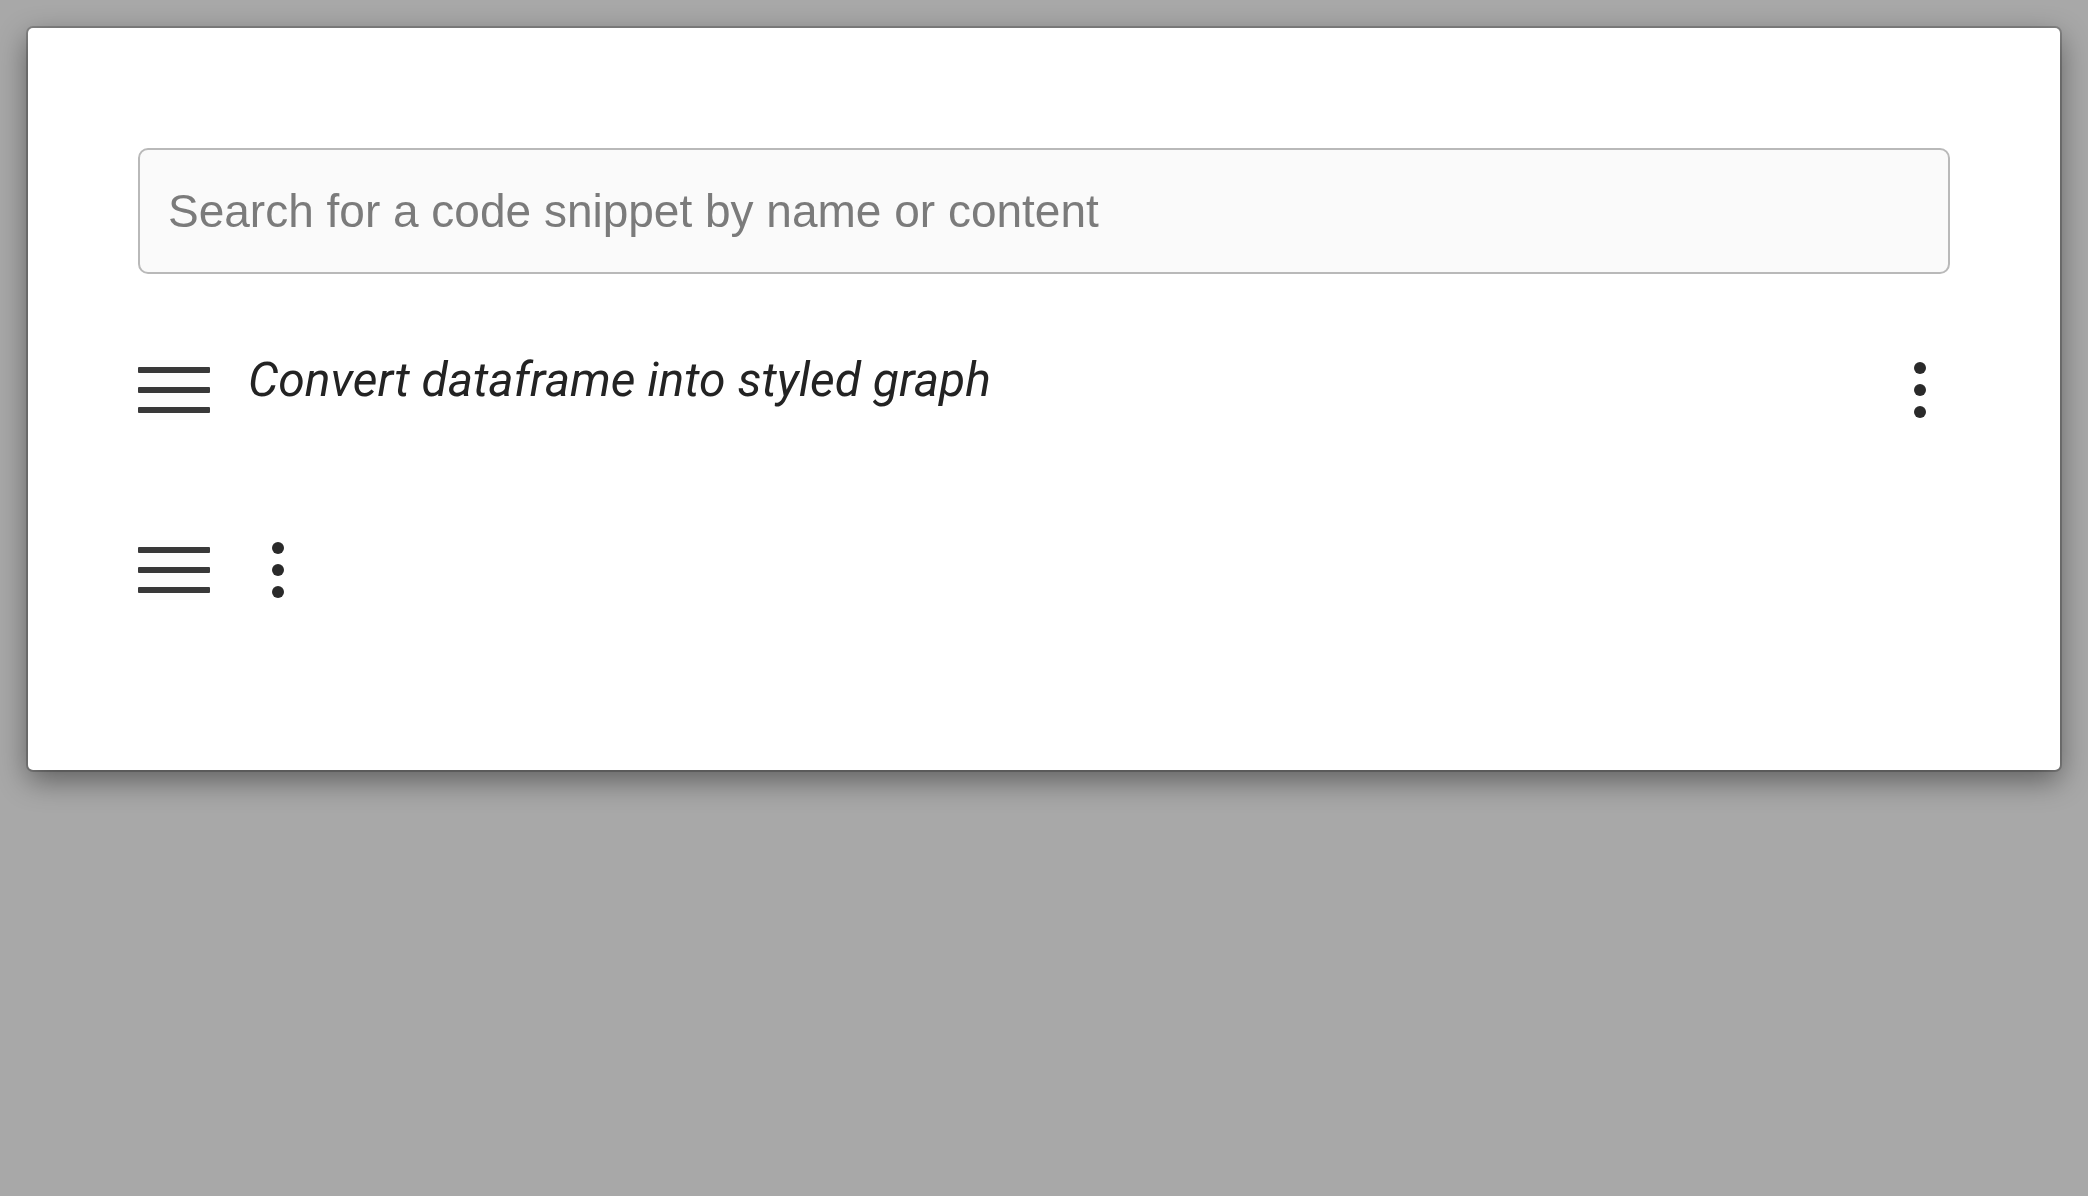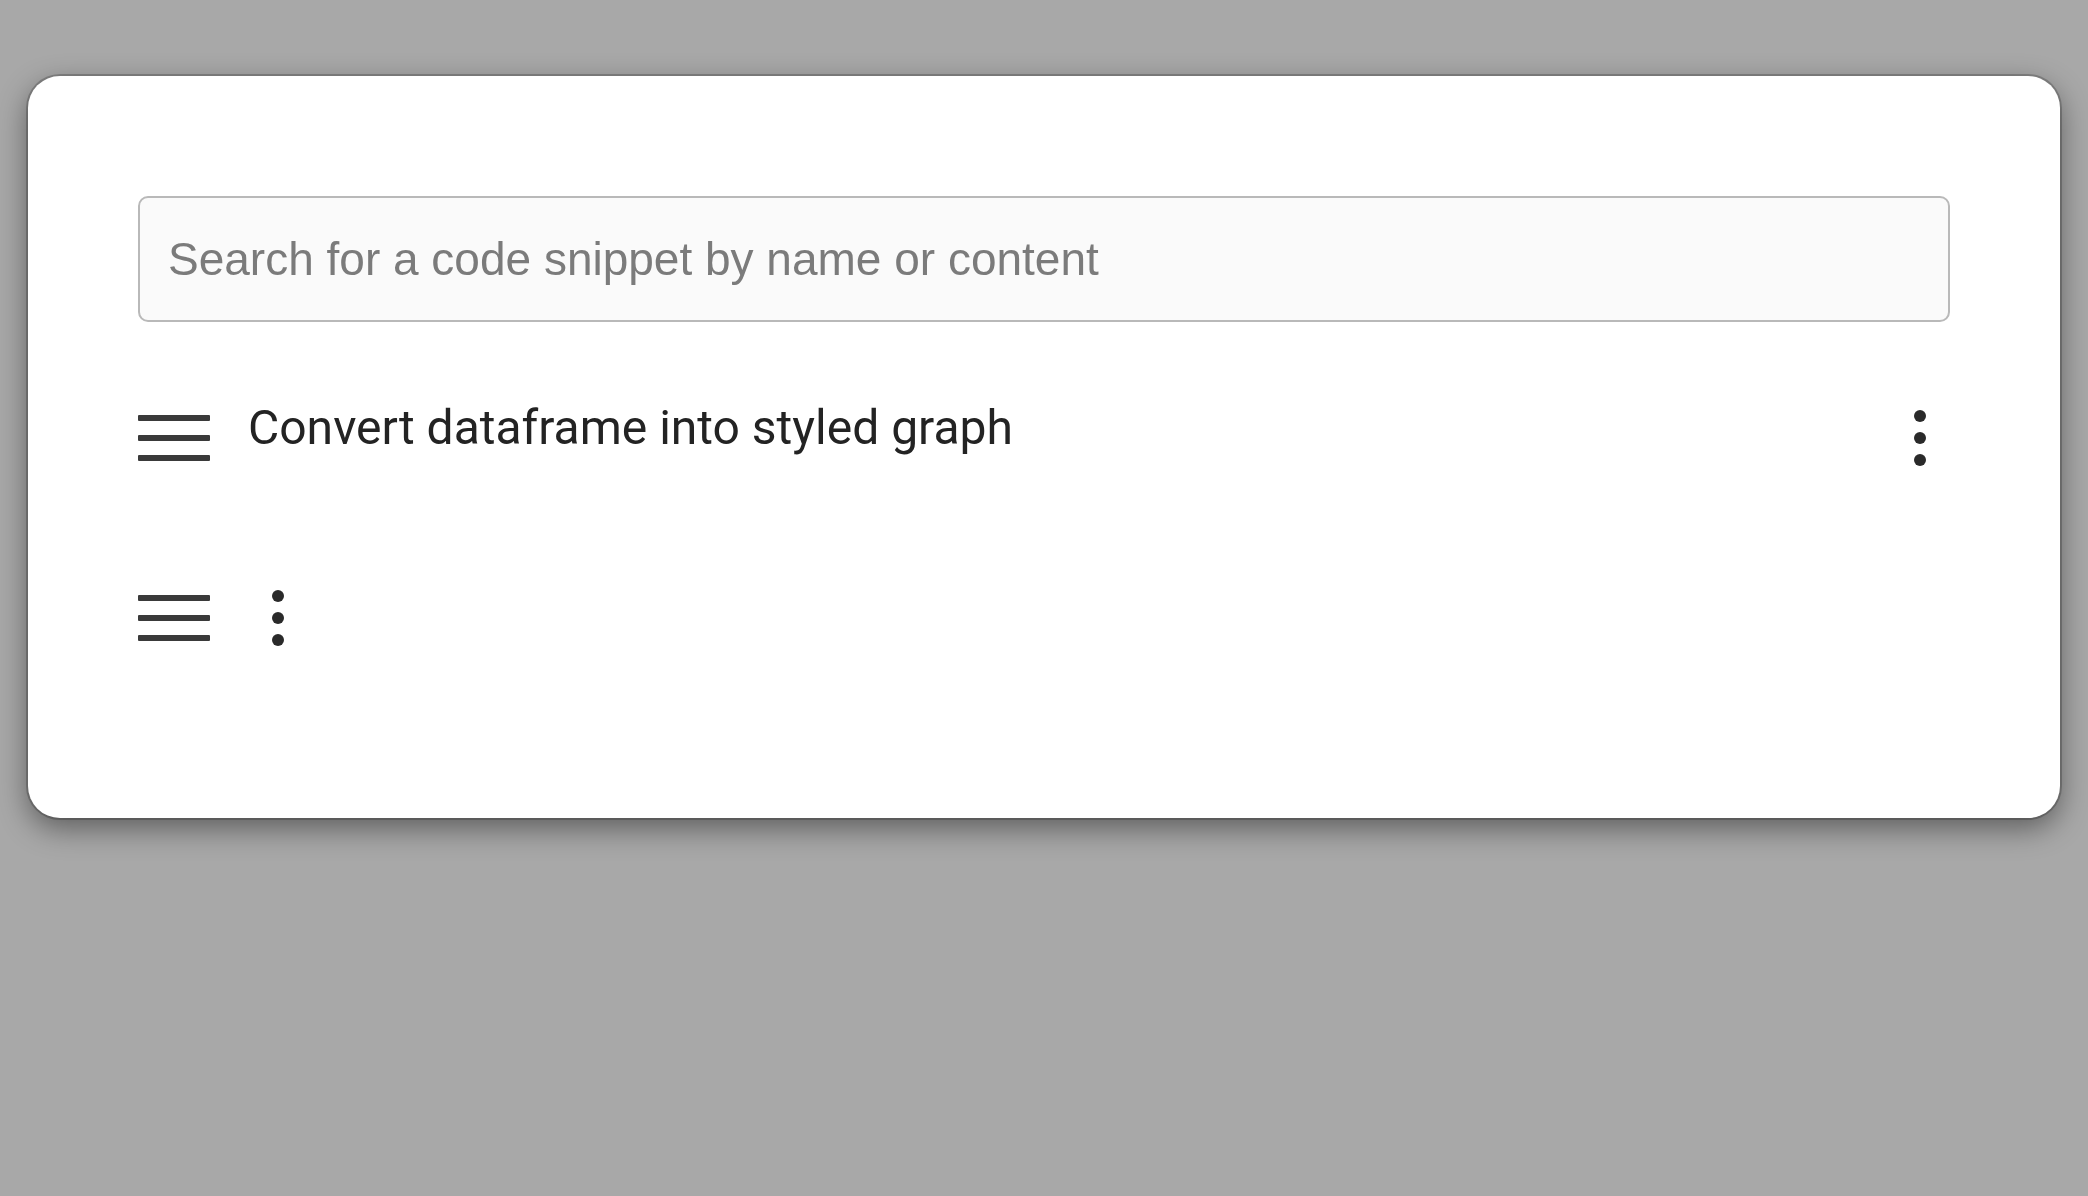--- a/index.html
+++ b/index.html
@@ -12,43 +12,43 @@
     font-family: -apple-system, BlinkMacSystemFont, "Segoe UI", Roboto, Helvetica, Arial, sans-serif;
     width: 2088px;
     height: 1196px;
     padding: 28px;
     display: flex;
     align-items: flex-start;
     justify-content: center;
   }
   .panel {
     background: #ffffff;
-    border-radius: 32px;
+    border-radius: 5px;
     width: 2032px;
     box-shadow: 0 10px 30px rgba(0,0,0,0.45), 0 0 0 2px rgba(0,0,0,0.2);
     padding: 120px 110px 100px 110px;
-    margin-top: 48px;
   }
   .search-input {
     display: block;
     width: 100%;
     height: 126px;
     border: 2px solid #b9b9b9;
     border-radius: 10px;
     background: #fafafa;
     padding: 0 28px;
     font-size: 46px;
     color: #333;
     outline: none;
   }
   .search-input::placeholder {
     color: #7b7b7b;
   }
   .list {
     margin-top: 36px;
+    font-style: italic;
   }
   .item {
     display: flex;
     align-items: center;
     gap: 38px;
     padding: 40px 0 60px 0;
   }
   .drag-icon {
     flex: 0 0 auto;
     width: 72px;

